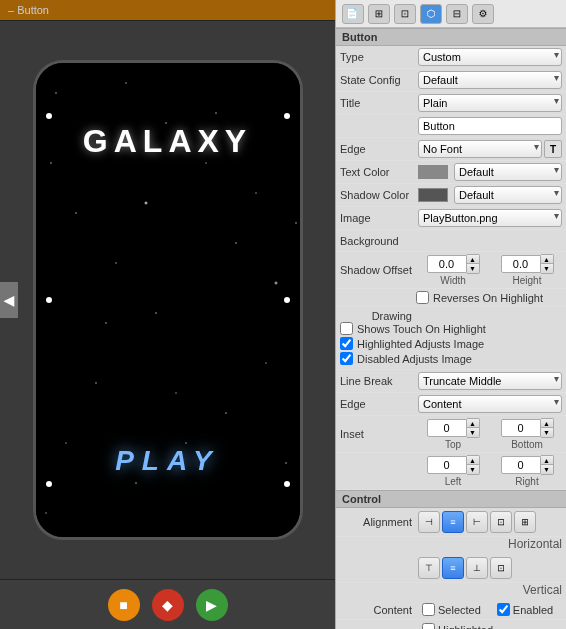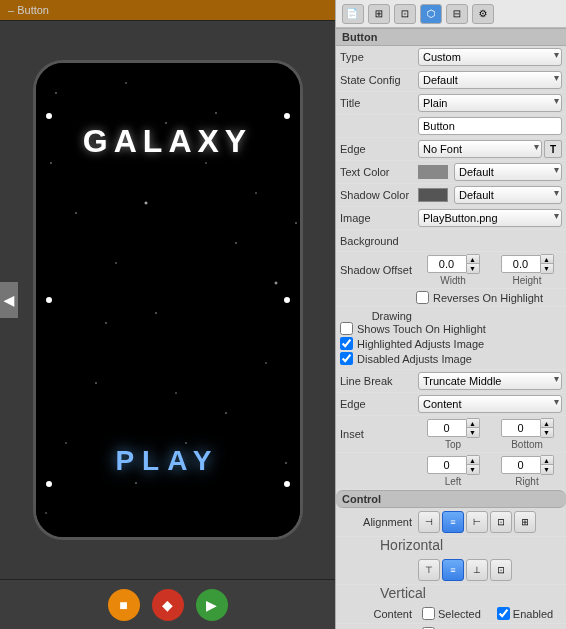--- a/index.html
+++ b/index.html
@@ -111,20 +111,21 @@
     .play-text {
       position: relative;
       z-index: 2;
       color: #7bb8ff;
       font-size: 28px;
       font-weight: bold;
       letter-spacing: 8px;
       font-family: 'Arial Black', sans-serif;
       text-shadow: 0 0 15px rgba(100,180,255,0.8);
       margin-bottom: 60px;
+      font-style: italic;
     }
 
     
     .corner-marker {
       position: absolute;
       width: 6px;
       height: 6px;
       background: #fff;
       border-radius: 50%;
       z-index: 3;
@@ -455,21 +456,20 @@
     }
 
     .control-section-header {
       background: #c0c0c0;
       border-top: 1px solid #aaa;
       border-bottom: 1px solid #aaa;
       padding: 2px 6px;
       font-weight: bold;
       font-size: 11px;
       color: #333;
-      border-radius: 7px;
     }
 
     .alignment-row {
       display: flex;
       align-items: center;
       padding: 3px 4px;
       border-bottom: 1px solid #e0e0e0;
     }
 
     .align-label {
@@ -499,24 +499,24 @@
       cursor: pointer;
     }
 
     .align-btn.active {
       background: linear-gradient(to bottom, #6aabf7, #3a80e8);
       border-color: #2060cc;
       color: #fff;
     }
 
     .align-label-text {
-      font-size: 14px;
+      font-size: 12px;
       color: #555;
-      text-align: left;
-      padding: 0 4px 3px 44px;
+      text-align: right;
+      padding: 0 4px 3px 82px;
     }
 
     .content-row {
       display: flex;
       align-items: center;
       padding: 3px 4px;
       border-bottom: 1px solid #e0e0e0;
       gap: 4px;
     }
 

